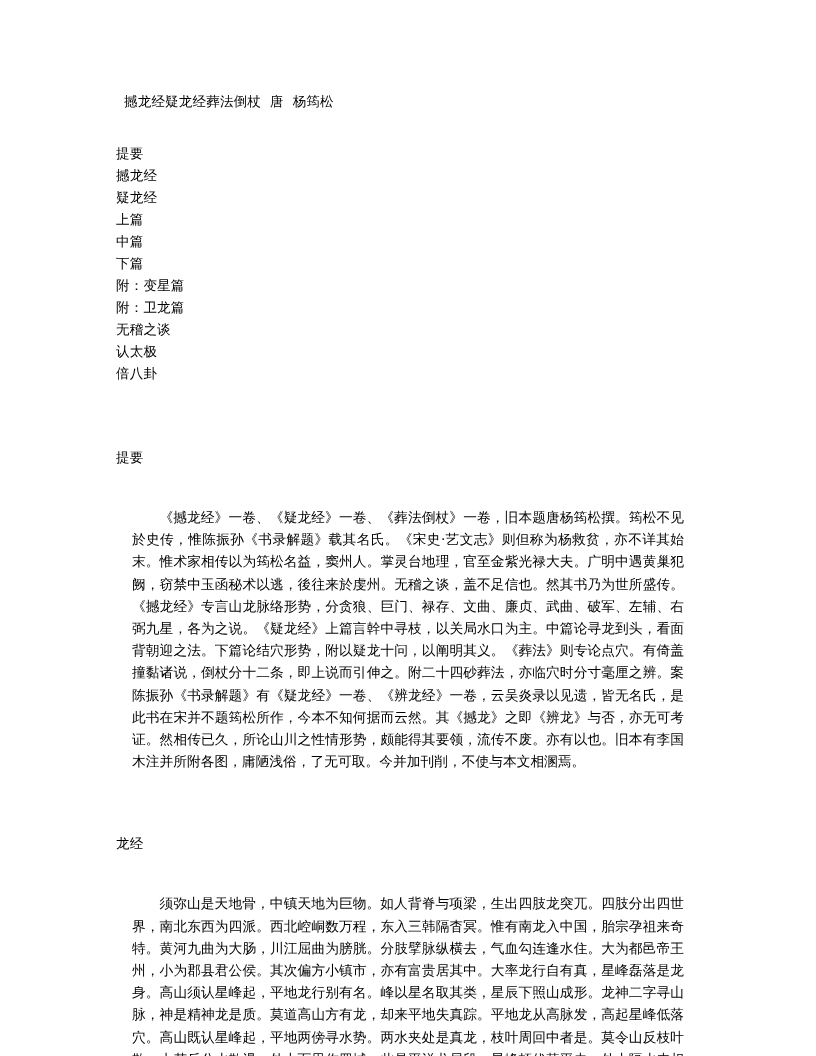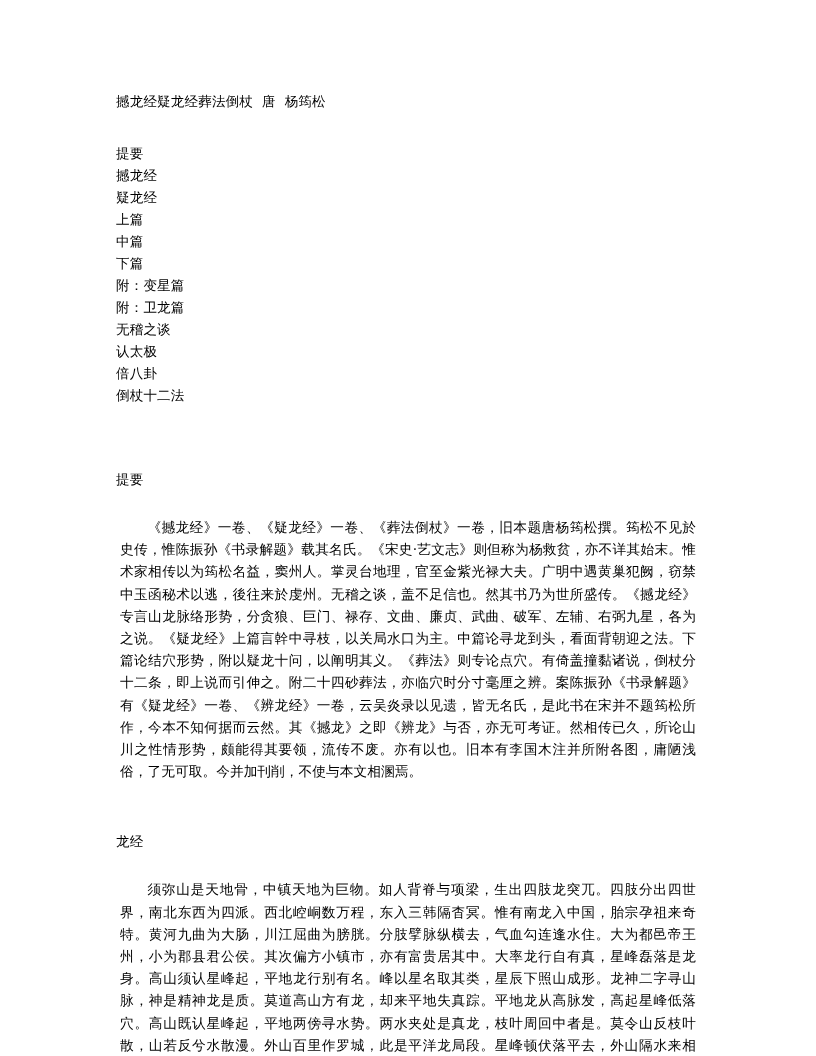--- a/index.html
+++ b/index.html
@@ -26,21 +26,21 @@
   .content {
     position: absolute;
     left: 116px;
     top: 90px;
     width: 584px;
   }
   .doc-title {
     font-size: 13.5px;
     line-height: 22px;
     letter-spacing: 0.2px;
-    margin: 0 0 0 0;
+    margin: 0 0 0 8px;
     font-weight: normal;
     white-space: pre;
   }
   .spacer-lg { height: 30px; }
   .spacer-md { height: 22px; }
   .spacer-xl { height: 62px; }
   .spacer-sec { height: 44px; }
 
   .toc {
     list-style: none;
@@ -56,21 +56,21 @@
   .section-head {
     font-size: 13.5px;
     line-height: 22px;
     letter-spacing: 0.2px;
     font-weight: normal;
     margin: 0;
   }
   .body-para {
     font-size: 13.7px;
     line-height: 22.2px;
-    margin: 4px;
+    margin: 16px;
     text-align: justify;
     text-justify: inter-ideograph;
     text-indent: 2em;
     letter-spacing: 0.05px;
     word-break: break-all;
   }
 </style>
 </head>
 <body>
 
@@ -86,21 +86,20 @@
       <li>撼龙经</li>
       <li>疑龙经</li>
       <li>上篇</li>
       <li>中篇</li>
       <li>下篇</li>
       <li>附：变星篇</li>
       <li>附：卫龙篇</li>
       <li>无稽之谈</li>
       <li>认太极</li>
       <li>倍八卦</li>
-      <li>倒杖十二法</li>
     </ul>
 
     <div class="spacer-xl"></div>
 
     <div class="section-head">提要</div>
 
     <div class="spacer-md"></div>
 
     <p class="body-para">《撼龙经》一卷、《疑龙经》一卷、《葬法倒杖》一卷，旧本题唐杨筠松撰。筠松不见於史传，惟陈振孙《书录解题》载其名氏。《宋史·艺文志》则但称为杨救贫，亦不详其始末。惟术家相传以为筠松名益，窦州人。掌灵台地理，官至金紫光禄大夫。广明中遇黄巢犯阙，窃禁中玉函秘术以逃，後往来於虔州。无稽之谈，盖不足信也。然其书乃为世所盛传。《撼龙经》专言山龙脉络形势，分贪狼、巨门、禄存、文曲、廉贞、武曲、破军、左辅、右弼九星，各为之说。《疑龙经》上篇言幹中寻枝，以关局水口为主。中篇论寻龙到头，看面背朝迎之法。下篇论结穴形势，附以疑龙十问，以阐明其义。《葬法》则专论点穴。有倚盖撞黏诸说，倒杖分十二条，即上说而引伸之。附二十四砂葬法，亦临穴时分寸毫厘之辨。案陈振孙《书录解题》有《疑龙经》一卷、《辨龙经》一卷，云吴炎录以见遗，皆无名氏，是此书在宋并不题筠松所作，今本不知何据而云然。其《撼龙》之即《辨龙》与否，亦无可考证。然相传已久，所论山川之性情形势，颇能得其要领，流传不废。亦有以也。旧本有李国木注并所附各图，庸陋浅俗，了无可取。今并加刊削，不使与本文相溷焉。</p>
 

